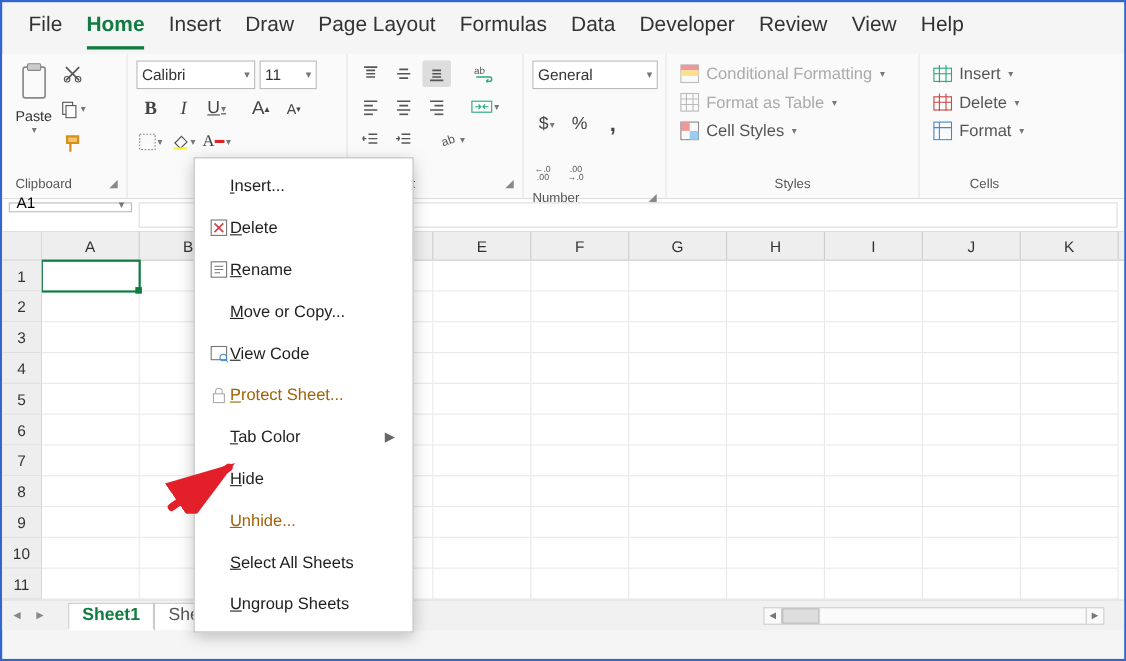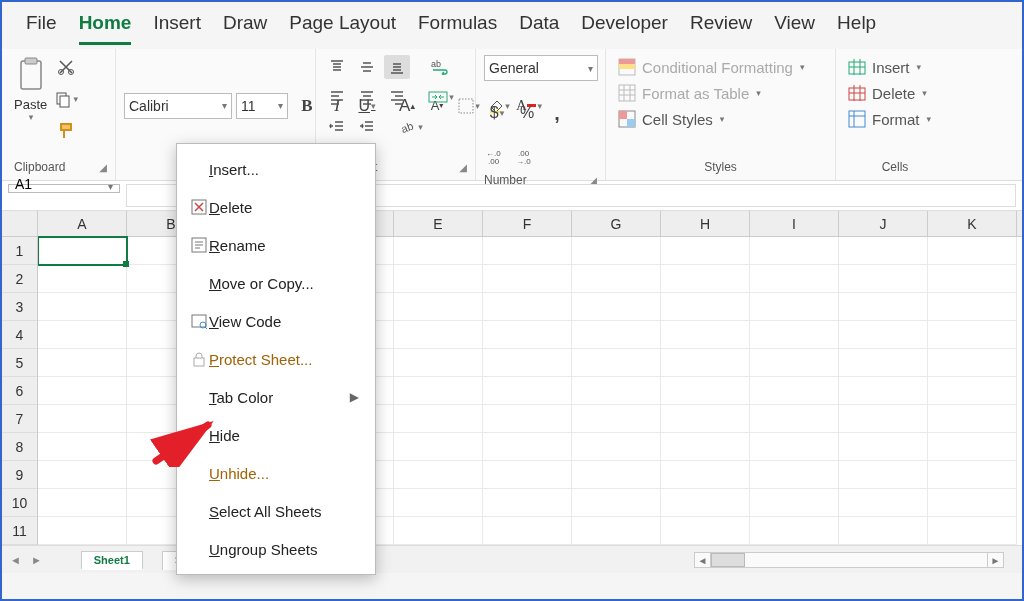--- a/index.html
+++ b/index.html
@@ -43,21 +43,21 @@
 .cellsrow{display:flex;height:28px;}
 .cell{width:89px;border-right:1px solid #e9e9e9;border-bottom:1px solid #e9e9e9;}
 .cell.selected{outline:2px solid #107c41;outline-offset:-1px;position:relative;}
 .cell.selected::after{content:'';position:absolute;right:-3px;bottom:-3px;width:6px;height:6px;background:#107c41;}
 
 
 .tabbar{height:28px;background:#f1f1f1;border-top:1px solid #ddd;display:flex;align-items:center;padding:0 6px;position:relative;}
 .tab-nav{display:flex;gap:6px;color:#888;font-size:11px;margin-right:18px;}
 .tab-nav span{padding:0 2px;}
 .tabs{display:flex;}
-.tab{padding:2px 12px;border:1px solid #ccc;border-bottom:none;background:#fff;font-size:11px;color:#555;cursor:pointer;position:relative;top:1px;margin-left:19px;}
+.tab{padding:2px 12px;border:1px solid #ccc;border-bottom:none;background:#fff;font-size:16px;color:#555;cursor:pointer;position:relative;top:1px;}
 .tab.active{color:#107c41;font-weight:600;border-bottom:2px solid #fff;}
 .addsheet{width:22px;height:22px;border:1px solid #ccc;border-radius:50%;display:flex;align-items:center;justify-content:center;margin-left:12px;color:#555;font-size:15px;}
 .hscroll{position:absolute;right:18px;top:6px;width:310px;height:16px;border:1px solid #ccc;background:#fafafa;display:flex;}
 .hscroll .arr{width:16px;display:flex;align-items:center;justify-content:center;font-size:10px;color:#777;border-right:1px solid #ccc;}
 .hscroll .arr:last-child{border-right:none;border-left:1px solid #ccc;}
 .hscroll .track{flex:1;position:relative;}
 .hscroll .thumb{position:absolute;left:0;top:0;width:34px;height:100%;background:#ddd;border:1px solid #bbb;}
 
 
 .context{position:absolute;left:174px;top:141px;width:200px;background:#fff;border:1px solid #bbb;box-shadow:0 4px 14px rgba(0,0,0,.25);padding:6px 0;font-size:15px;color:#222;z-index:50;}
@@ -124,21 +124,21 @@
           </div>
       </div>
     </div>
     <div class="group-label">
         <span>Clipboard</span>
         <span class="dlg-launcher">◢</span>
       </div>
   </div>
 
   <div class="group" style="width:200px">
-    <div class="group-body" style="gap:6px">
+    <div class="group-body" style="flex-direction:column;gap:6px">
       <div class="row">
         <div class="combo" style="width:108px">
             <span>Calibri</span>
             <span class="caret">▾</span>
           </div>
         <div class="combo" style="width:52px">
             <span>11</span>
             <span class="caret">▾</span>
           </div>
       </div>

